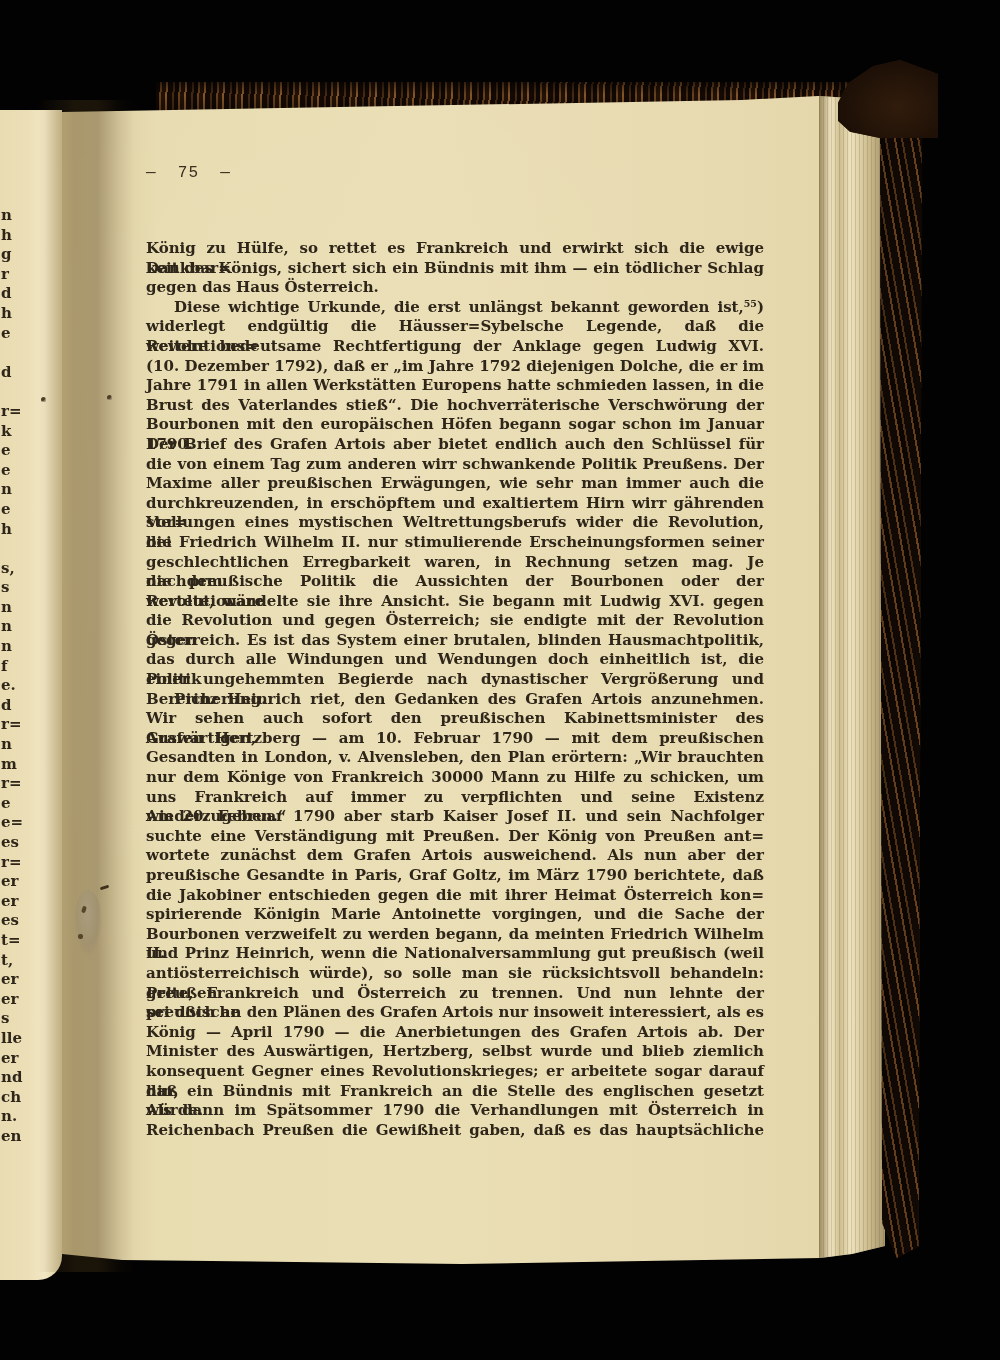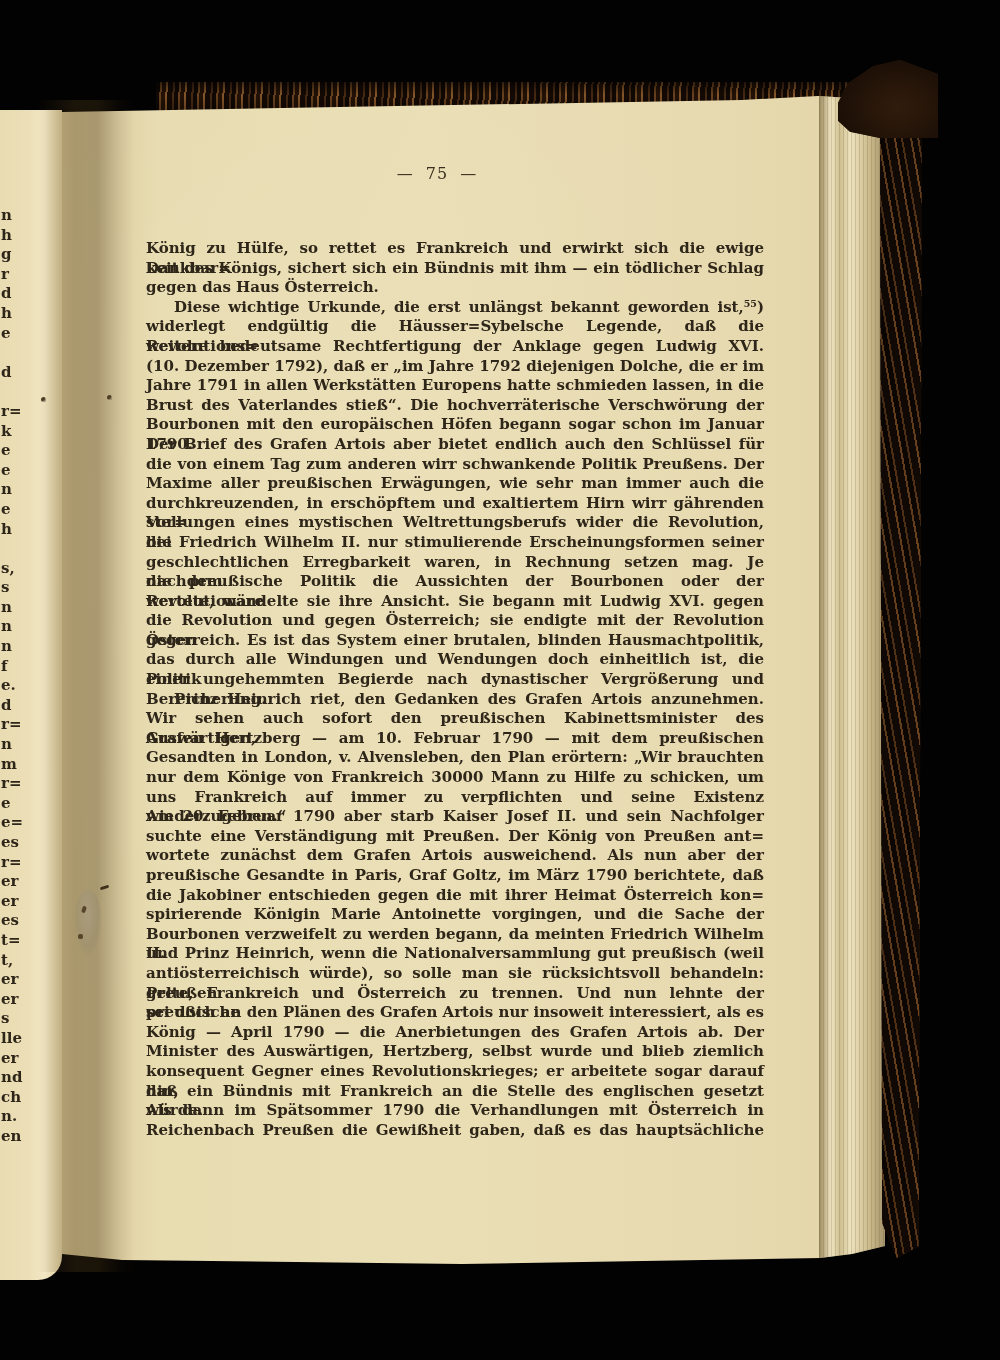--- a/index.html
+++ b/index.html
@@ -73,21 +73,21 @@
     position:absolute;left:838px;top:60px;width:100px;height:78px;
     background:
       radial-gradient(ellipse at 60% 60%, #311c0c, #1c0f06 70%),
       linear-gradient(120deg,#35200e, #180c05);
     clip-path:polygon(0 55%,10% 30%,35% 8%,62% 0,100% 18%,100% 100%,42% 100%,12% 92%,0 78%);
   }
 
   
   .pagenum{
     position:absolute;left:84px;top:68px;width:582px;height:22px;
-    text-align:center;font-size:16px;color:#3a2f1f;letter-spacing:1px;white-space:pre;
+    font-size:16px;color:#3a2f1f;letter-spacing:1px;white-space:pre;font-family:Liberation Mono, monospace;
   }
   .text-block{
     position:absolute;left:84px;top:110px;width:618px;
     color:#2f261a;font-size:15px;font-weight:bold;margin-top:33px;
   }
   .line{
     height:19.6px;line-height:19.6px;
     text-align:justify;text-align-last:justify;white-space:normal;
   }
   .line.end{text-align-last:left;}

